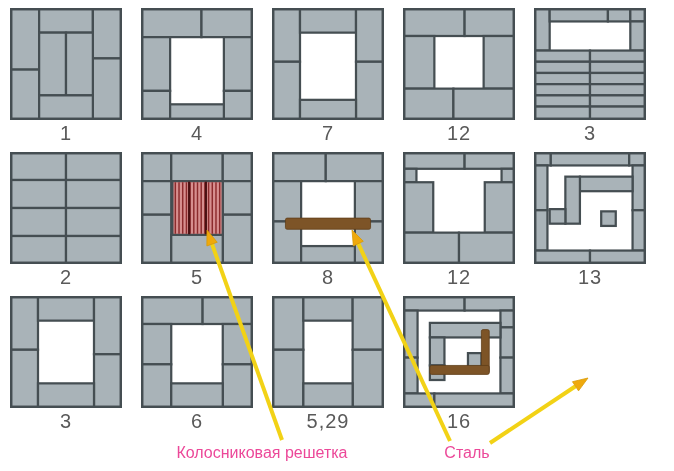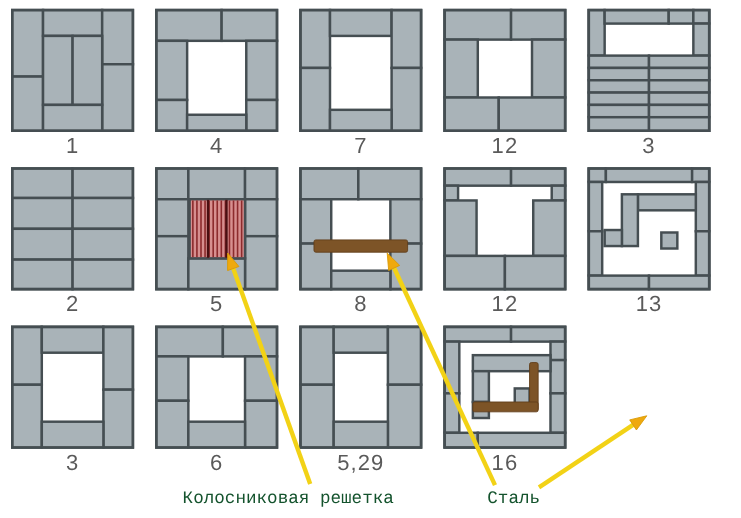--- a/index.html
+++ b/index.html
@@ -7,21 +7,21 @@
         font-family:"Liberation Sans",sans-serif;}
   #grid{position:absolute;left:10px;top:8px;display:grid;
         grid-template-columns:repeat(5,112px);column-gap:19px;row-gap:6px;}
   .cell{width:112px;display:flex;flex-direction:column;align-items:center;}
   .cell svg{display:block;width:112px;height:112px;}
   .cell .num{margin-top:1px;font-size:20px;line-height:25px;color:#5a5a5a;
              letter-spacing:1px;}
   #arrow-overlay{position:absolute;left:0;top:0;width:674px;height:471px;
                  pointer-events:none;}
   .anno-label{position:absolute;transform:translateX(-50%);font-size:16px;
-              color:#14532d;white-space:nowrap;font-family:Liberation Mono, monospace;}
+              color:#ec4899;white-space:nowrap;}
 </style>
 </head>
 <body>
 
 <div id="page">
   <div id="grid">
       <div class="cell">
         <svg viewBox="0 0 100 100">
           <rect x="0" y="0" width="100" height="100" fill="#ffffff"></rect>
           <rect x="0" y="0" width="26" height="55" fill="#a9b3b8" stroke="#454e52" stroke-width="2"></rect>

